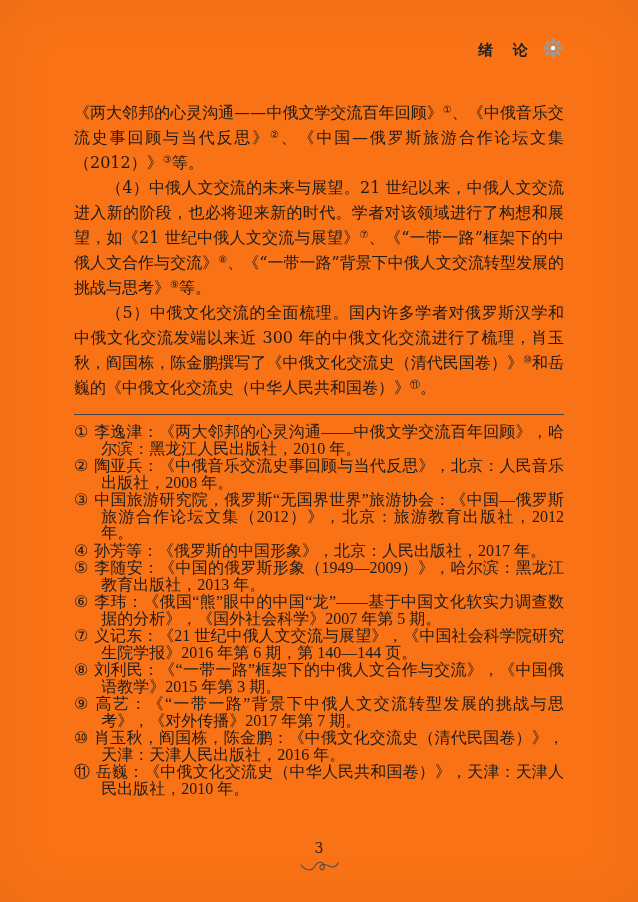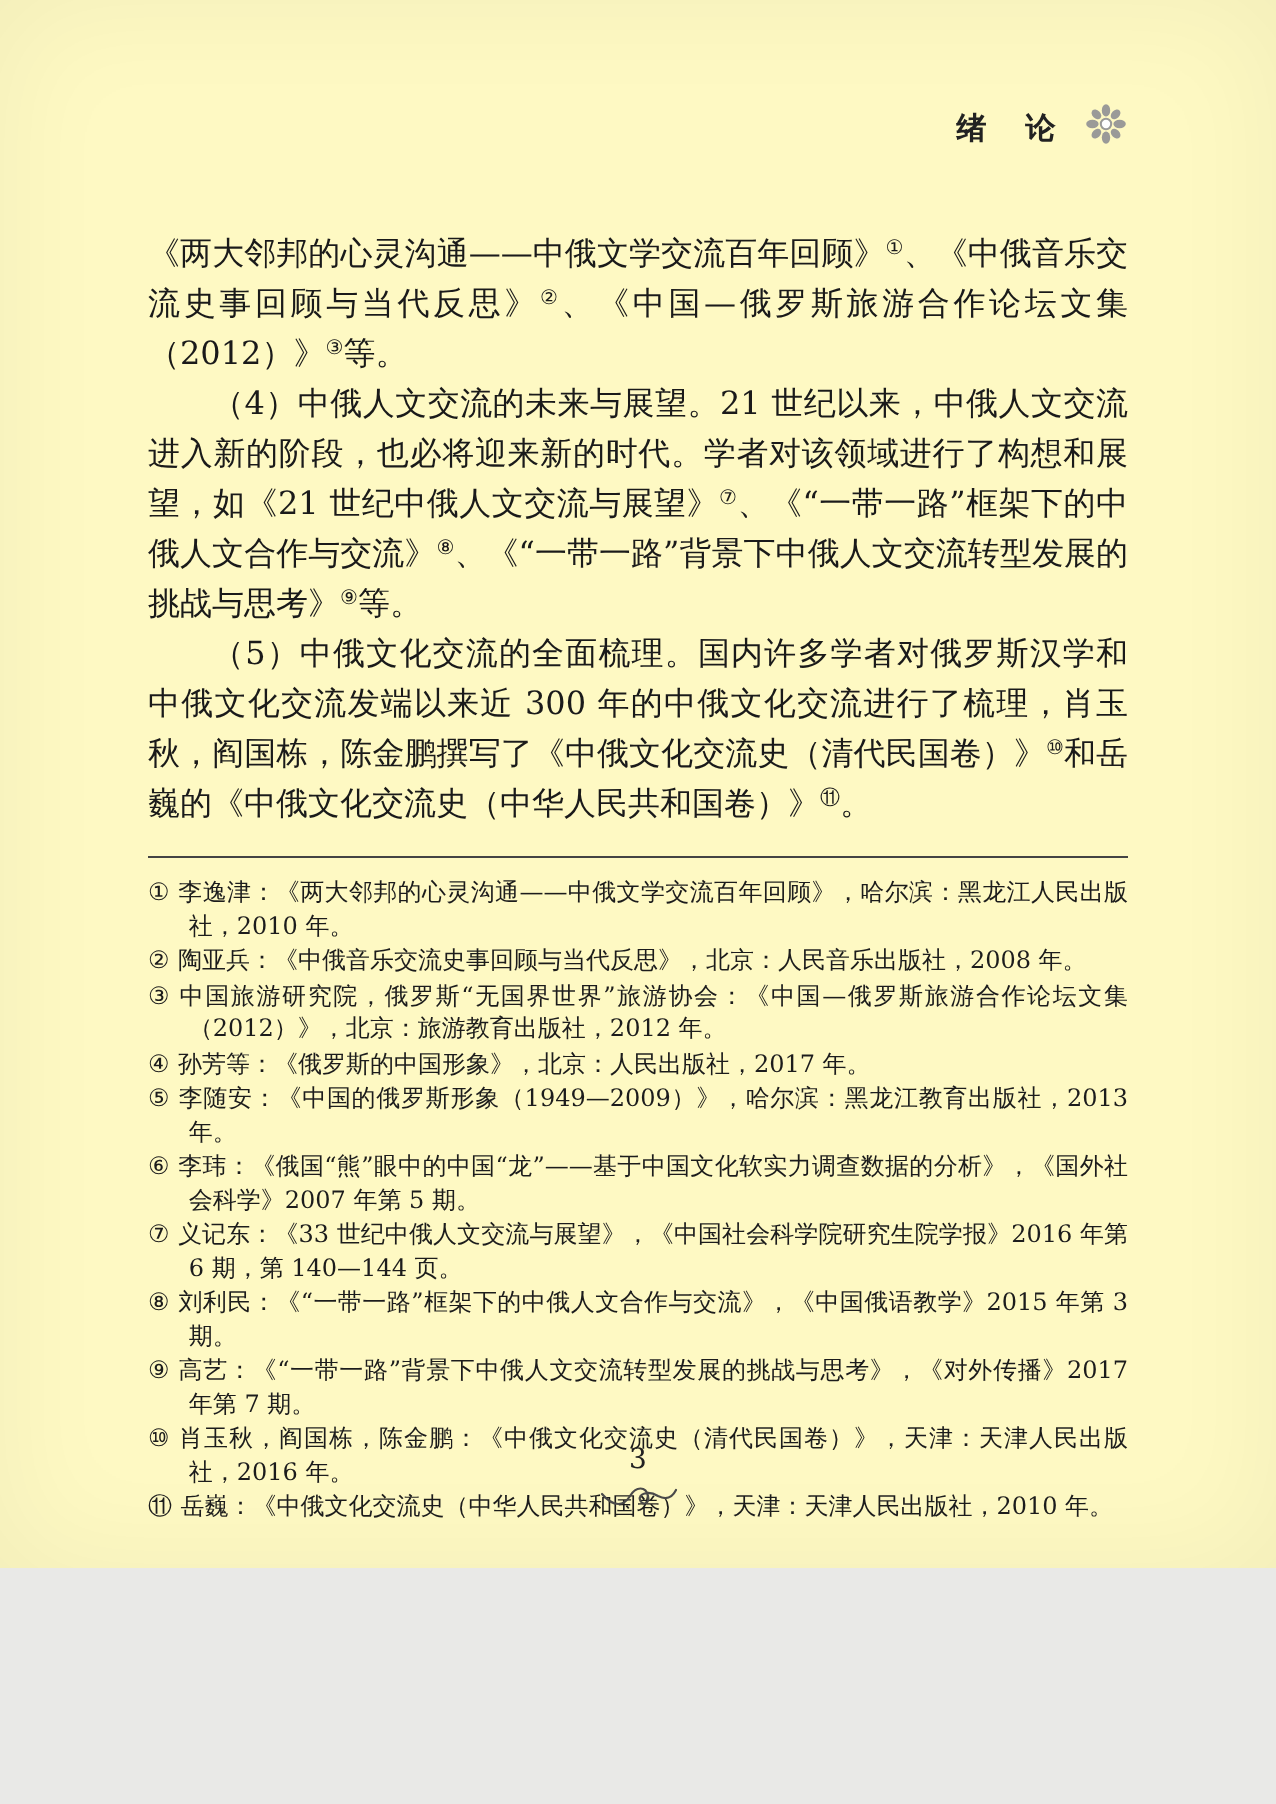--- a/index.html
+++ b/index.html
@@ -1,26 +1,26 @@
 <!DOCTYPE html>
 <html><head>
 <meta charset="utf-8">
 <style>
   html, body { margin: 0; padding: 0; background: #e9e9e7; }
   * { box-sizing: border-box; }
   .page {
     position: relative;
     width: 638px;
-    height: 784px;
+    height: 902px;
     margin: 0 auto;
-    background: #fef9c3;
+    background: #f97316;
     box-shadow: inset 0 0 60px rgba(0,0,0,0.05);
     font-family: "DejaVu Serif", "Liberation Serif", serif;
     color: #1a1a1a;
-    padding: 50px 74px 0 74px;
+    padding: 36px 74px 0 74px;
     overflow: hidden;
   }
   .header {
     display: flex;
     justify-content: flex-end;
     align-items: center;
     gap: 12px;
     height: 28px;
     margin-bottom: 16px;
   }
@@ -43,24 +43,25 @@
     line-height: 0;
     vertical-align: 5px;
     letter-spacing: 0;
   }
   .footnote-rule {
     border: none;
     border-top: 1px solid #444;
     margin: 14px 0 9px 0;
   }
   .footnotes {
-    font-size: 12px;
+    font-size: 16px;
     line-height: 16.5px;
     text-align: justify;
     color: #1c1c1c;
+    font-family: Liberation Serif, serif;
   }
   .footnote {
     padding-left: 1.7em;
     text-indent: -1.7em;
     margin: 0 0 1px 0;
   }
   .footnote .fn-marker {
     display: inline;
     margin-right: 0.35em;
   }
@@ -110,21 +111,21 @@
 
   <hr class="footnote-rule">
 
   <div class="footnotes" id="footnotes">
       <div class="footnote"><span class="fn-marker">①</span><span>李逸津：《两大邻邦的心灵沟通——中俄文学交流百年回顾》，哈尔滨：黑龙江人民出版社，2010 年。</span></div>
       <div class="footnote"><span class="fn-marker">②</span><span>陶亚兵：《中俄音乐交流史事回顾与当代反思》，北京：人民音乐出版社，2008 年。</span></div>
       <div class="footnote"><span class="fn-marker">③</span><span>中国旅游研究院，俄罗斯“无国界世界”旅游协会：《中国—俄罗斯旅游合作论坛文集（2012）》，北京：旅游教育出版社，2012 年。</span></div>
       <div class="footnote"><span class="fn-marker">④</span><span>孙芳等：《俄罗斯的中国形象》，北京：人民出版社，2017 年。</span></div>
       <div class="footnote"><span class="fn-marker">⑤</span><span>李随安：《中国的俄罗斯形象（1949—2009）》，哈尔滨：黑龙江教育出版社，2013 年。</span></div>
       <div class="footnote"><span class="fn-marker">⑥</span><span>李玮：《俄国“熊”眼中的中国“龙”——基于中国文化软实力调查数据的分析》，《国外社会科学》2007 年第 5 期。</span></div>
-      <div class="footnote"><span class="fn-marker">⑦</span><span>义记东：《33 世纪中俄人文交流与展望》，《中国社会科学院研究生院学报》2016 年第 6 期，第 140—144 页。</span></div>
+      <div class="footnote"><span class="fn-marker">⑦</span><span>义记东：《21 世纪中俄人文交流与展望》，《中国社会科学院研究生院学报》2016 年第 6 期，第 140—144 页。</span></div>
       <div class="footnote"><span class="fn-marker">⑧</span><span>刘利民：《“一带一路”框架下的中俄人文合作与交流》，《中国俄语教学》2015 年第 3 期。</span></div>
       <div class="footnote"><span class="fn-marker">⑨</span><span>高艺：《“一带一路”背景下中俄人文交流转型发展的挑战与思考》，《对外传播》2017 年第 7 期。</span></div>
       <div class="footnote"><span class="fn-marker">⑩</span><span>肖玉秋，阎国栋，陈金鹏：《中俄文化交流史（清代民国卷）》，天津：天津人民出版社，2016 年。</span></div>
       <div class="footnote"><span class="fn-marker">⑪</span><span>岳巍：《中俄文化交流史（中华人民共和国卷）》，天津：天津人民出版社，2010 年。</span></div>
     </div>
 
   <div class="footer">
     <div class="page-number">3</div>
     <span class="flourish">
       <svg width="42" height="18" viewBox="0 0 42 18" aria-hidden="true">

